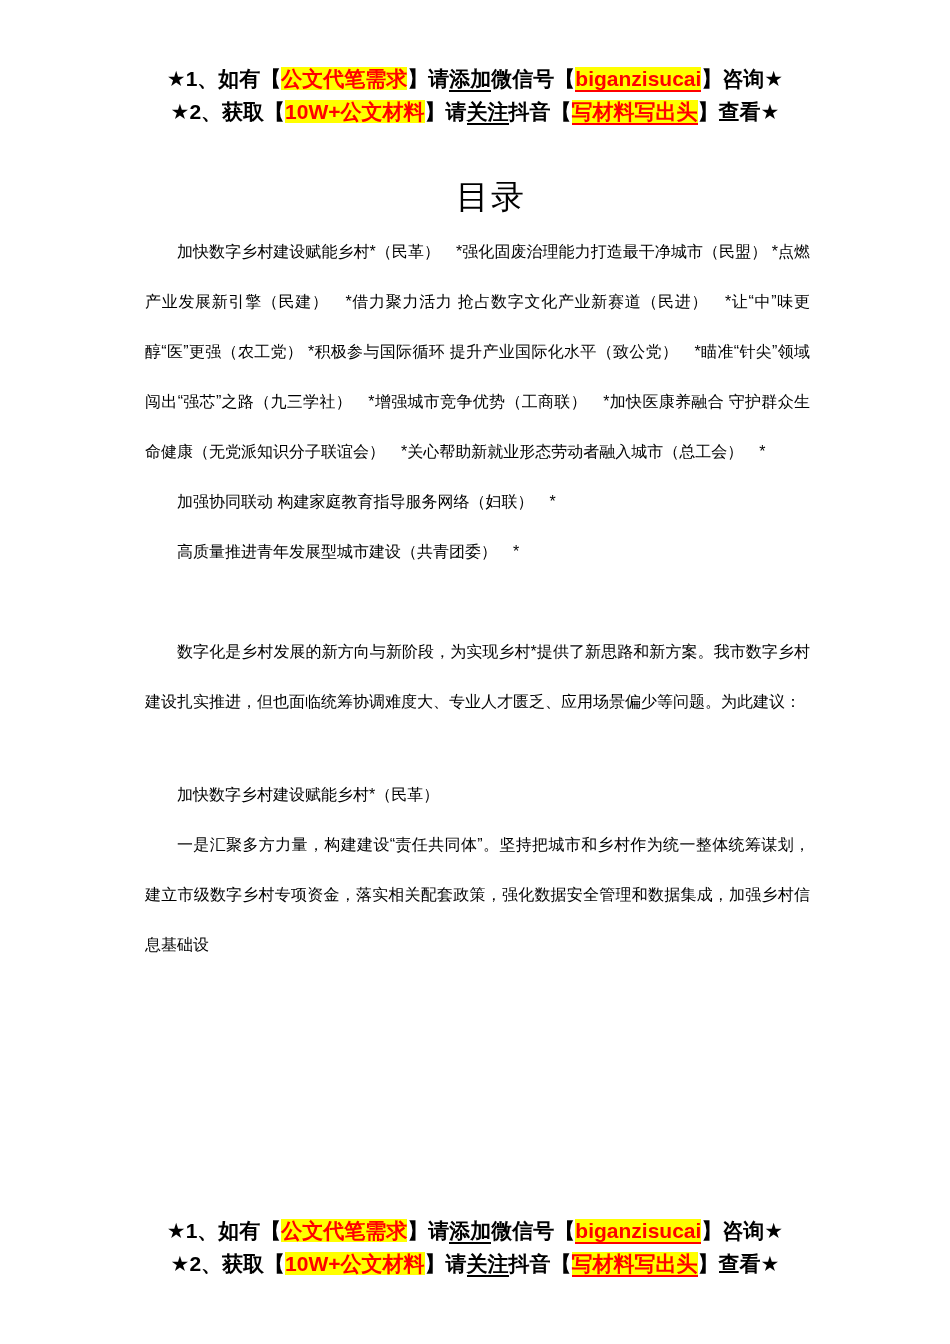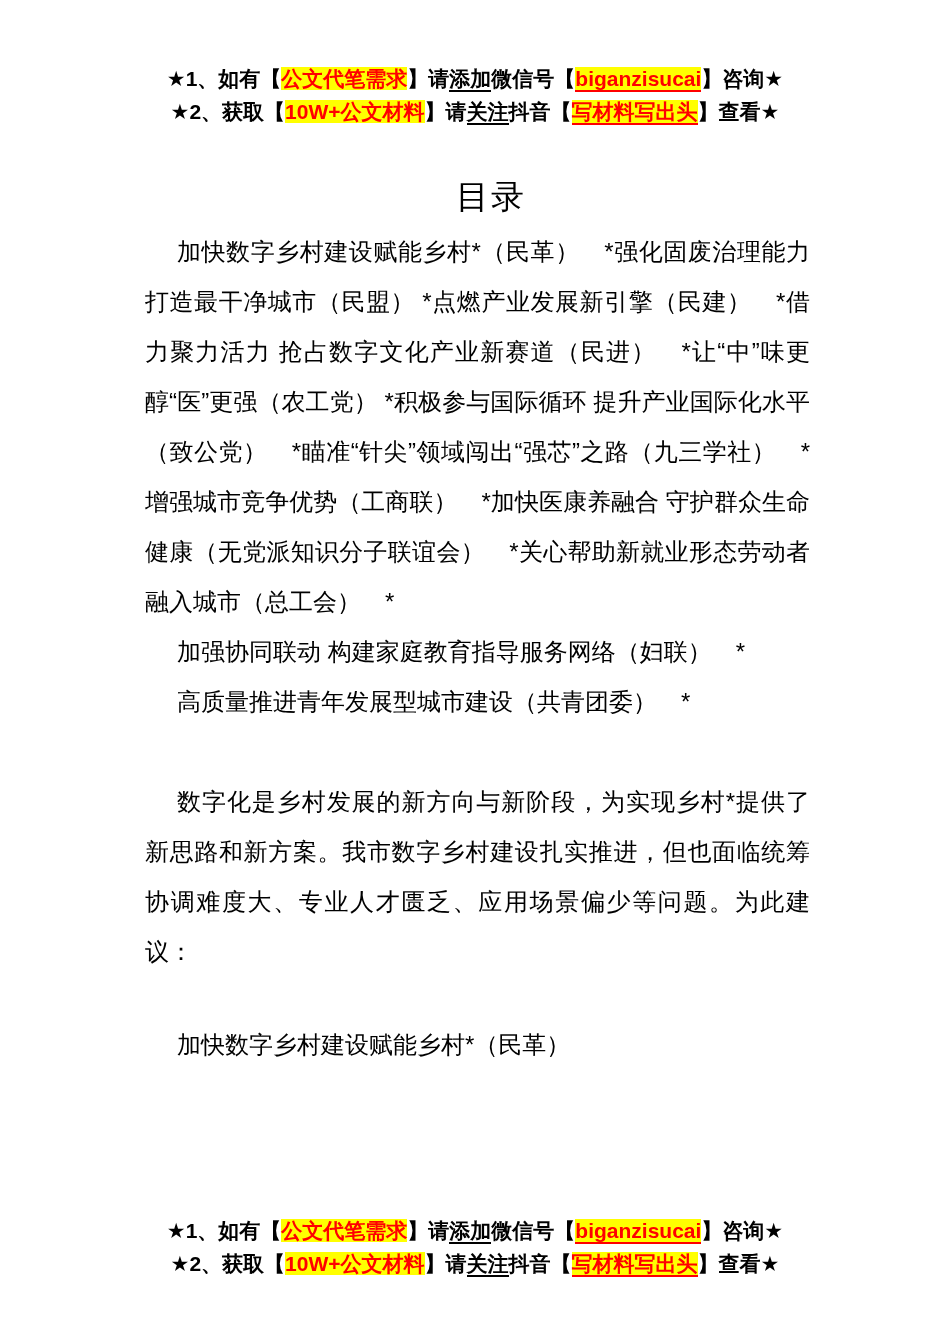--- a/index.html
+++ b/index.html
@@ -51,21 +51,21 @@
     line-height: 46px;
     letter-spacing: 2px;
   }
 
   
   .content {
     position: absolute;
     top: 227px;
     left: 145px;
     width: 665px;
-    font-size: 24px;
+    font-size: 16px;
     line-height: 50px;
     text-align: justify;
     text-justify: inter-character;
   }
   .para {
     margin: 0;
     text-indent: 32px;
   }
   .section-heading {
     margin-top: 43px;
@@ -89,20 +89,21 @@
 <div class="doc-title">目录</div>
 
 <div class="content">
   <p class="para">加快数字乡村建设赋能乡村*（民革）　*强化固废治理能力打造最干净城市（民盟） *点燃产业发展新引擎（民建）　*借力聚力活力 抢占数字文化产业新赛道（民进）　*让“中”味更醇“医”更强（农工党） *积极参与国际循环 提升产业国际化水平（致公党）　*瞄准“针尖”领域闯出“强芯”之路（九三学社）　*增强城市竞争优势（工商联）　*加快医康养融合 守护群众生命健康（无党派知识分子联谊会）　*关心帮助新就业形态劳动者融入城市（总工会）　*</p>
   <p class="para">加强协同联动 构建家庭教育指导服务网络（妇联）　*</p>
   <p class="para">高质量推进青年发展型城市建设（共青团委）　*</p>
 
   <p class="para body-first">数字化是乡村发展的新方向与新阶段，为实现乡村*提供了新思路和新方案。我市数字乡村建设扎实推进，但也面临统筹协调难度大、专业人才匮乏、应用场景偏少等问题。为此建议：</p>
 
   <p class="para section-heading">加快数字乡村建设赋能乡村*（民革）</p>
+  <p class="para">一是汇聚多方力量，构建建设“责任共同体”。坚持把城市和乡村作为统一整体统筹谋划，建立市级数字乡村专项资金，落实相关配套政策，强化数据安全管理和数据集成，加强乡村信息基础设</p>
 </div>
 
 <div class="banner banner-bottom">
   <div>
     <span>★1、如有【</span><span class="seg-hl">公文代笔需求</span><span>】请</span><span class="seg-u">添加</span><span>微信号【</span><span class="seg-hl-u">biganzisucai</span><span>】咨询★</span>
   </div>
   <div>
     <span>★2、获取【</span><span class="seg-hl">10W+公文材料</span><span>】请</span><span class="seg-u">关注</span><span>抖音【</span><span class="seg-hl-u">写材料写出头</span><span>】查看★</span>
   </div>
 </div>

